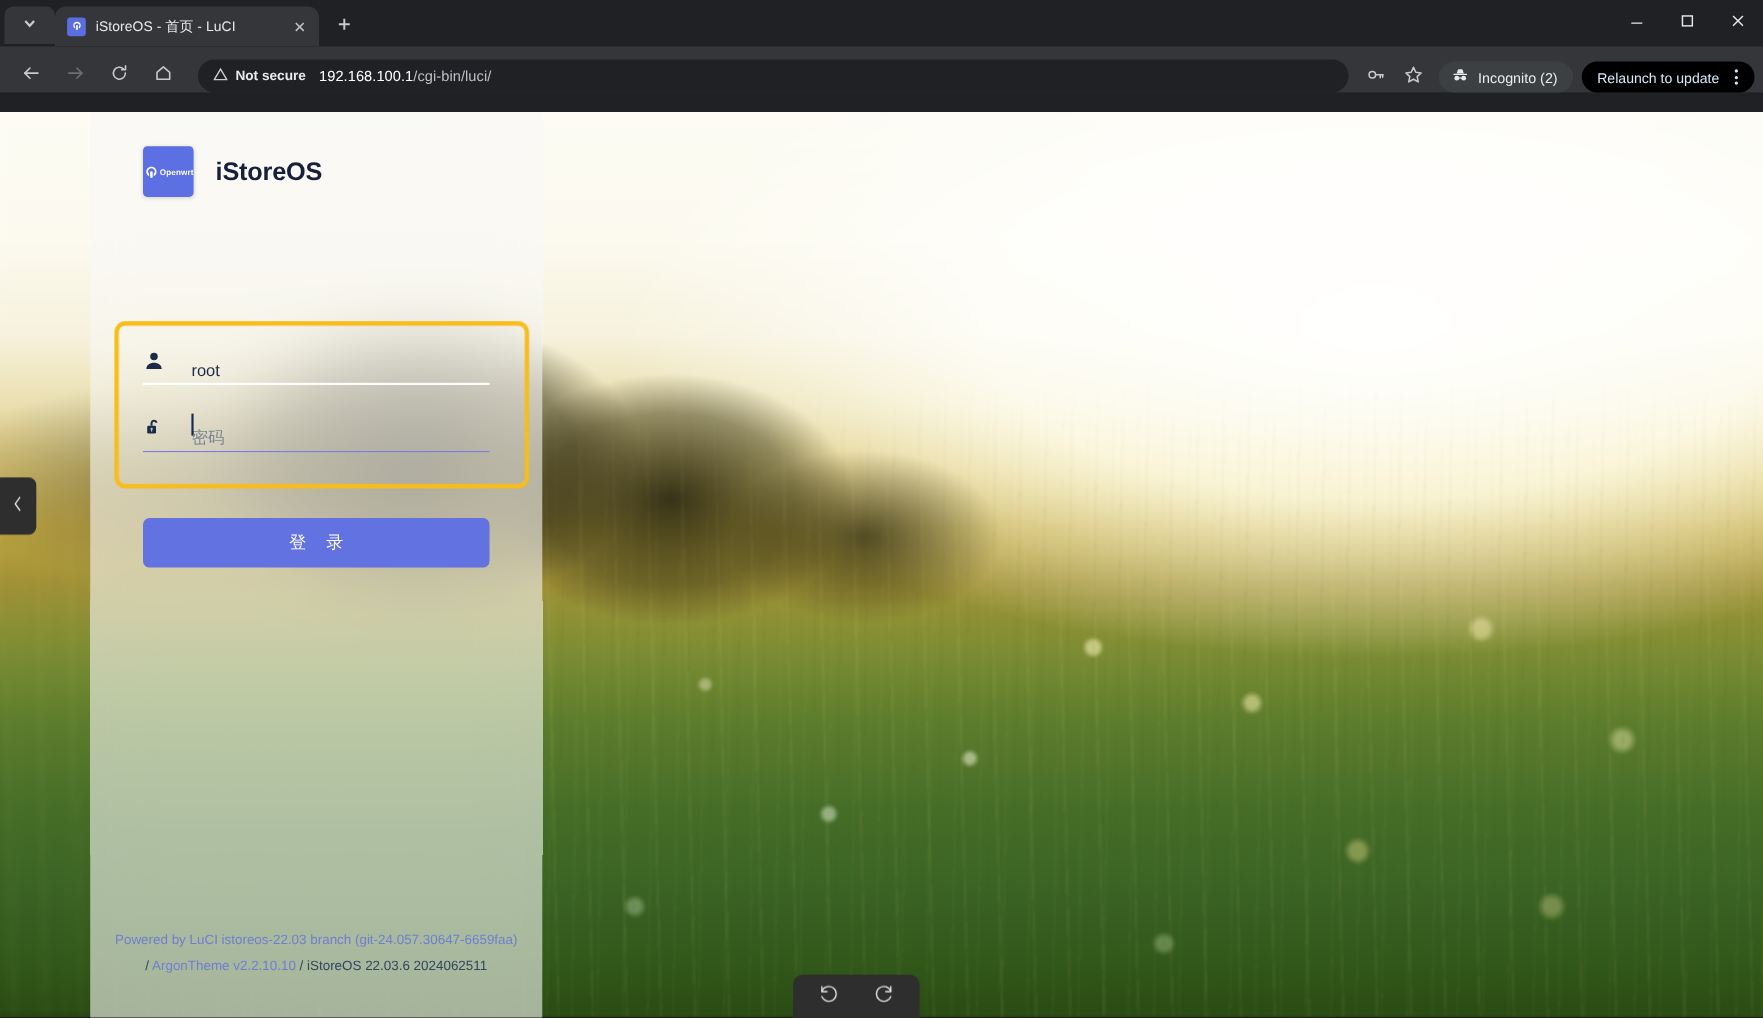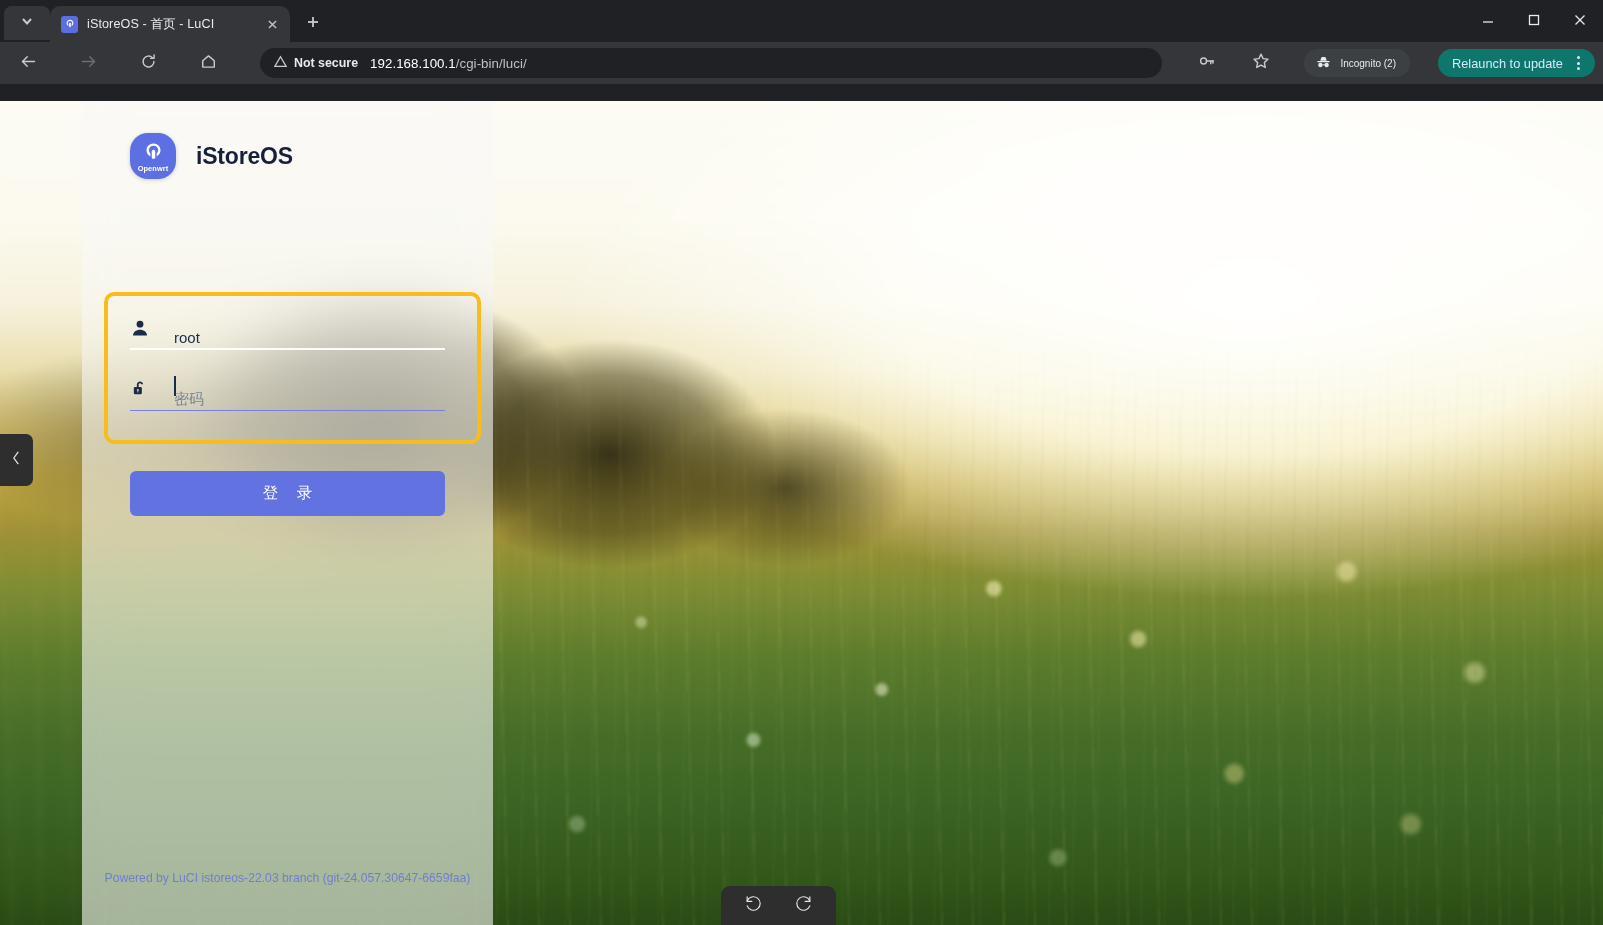--- a/index.html
+++ b/index.html
@@ -110,23 +110,22 @@
     display: flex; align-items: center; justify-content: center;
     cursor: pointer;
   }
   .wc-btn svg { stroke: #e8eaed; stroke-width: 1.3; fill: none; }
 
   
   .toolbar {
     height: 42px;
     background: #35363a;
     display: flex;
-    align-items: center;
+    align-items: flex-end;
     padding: 0 8px;
-    gap: 20px;
   }
 
   .nav-btn {
     width: 30px; height: 30px;
     margin: 0 5px;
     display: flex; align-items: center; justify-content: center;
     border-radius: 50%;
     cursor: pointer;
     flex: 0 0 auto;
   }
@@ -179,28 +178,28 @@
     display: flex; align-items: center;
     height: 28px;
     padding: 0 14px 0 11px;
     border-radius: 14px;
     background: #3c4043;
     margin-left: 6px;
     cursor: pointer;
     flex: 0 0 auto;
   }
   .incognito-pill svg { width: 17px; height: 17px; margin-right: 8px; fill: #e8eaed; }
-  .incognito-pill span { color: #e8eaed; font-size: 10px; white-space: nowrap; }
+  .incognito-pill span { color: #e8eaed; font-size: 13px; white-space: nowrap; }
 
   .relaunch-pill {
     display: flex; align-items: center;
     height: 28px;
     padding: 0 6px 0 14px;
     border-radius: 14px;
-    background: #0f766e;
+    background: #000000;
     margin-left: 8px;
     cursor: pointer;
     flex: 0 0 auto;
   }
   .relaunch-pill span { color: #d6e9f8; font-size: 12.8px; white-space: nowrap; font-weight: 500; }
   .kebab { width: 22px; height: 22px; margin-left: 4px; display: flex; flex-direction: column;
            align-items: center; justify-content: center; cursor: pointer; }
   .kebab i { width: 3px; height: 3px; border-radius: 50%; background: #d6e9f8; margin: 1.1px 0; display: block; }
 
   
@@ -312,24 +311,24 @@
 
   .brand {
     position: absolute;
     left: 48px; top: 49px;
     display: flex;
     align-items: center;
   }
 
   .brand-logo {
     width: 46px; height: 46px;
-    border-radius: 18px;
+    border-radius: 4px;
     background: #5c6fe3;
     display: flex;
-    flex-direction: column;
+    flex-direction: row;
     align-items: center;
     justify-content: center;
     flex: 0 0 auto;
     box-shadow: 0 1px 4px rgba(0,0,0,.18);
   }
   .brand-logo svg { width: 23px; height: 23px; margin-top: 2px; }
   .brand-logo .owrt-text {
     font-size: 7.4px;
     color: #fff;
     font-weight: bold;
@@ -523,20 +522,23 @@
           <input type="password" value="" placeholder="密码" style="">
           <span class="underline"></span>
         </div>
       </div>
 
       <button class="login-btn">登 录</button>
 
       <div class="footer">
         <div>
           <a>Powered by LuCI istoreos-22.03 branch (git-24.057.30647-6659faa)</a>
+        </div>
+        <div>
+          <span class="plain">/ </span><a>ArgonTheme v2.2.10.10</a><span class="plain"> / iStoreOS 22.03.6 2024062511</span>
         </div>
       </div>
     </div>
 
     <div class="side-tab">
       <span>
         <svg viewBox="0 0 12 18" aria-hidden="true">
             <polyline points="8,2 3,9 8,16"></polyline>
           </svg>
       </span>

